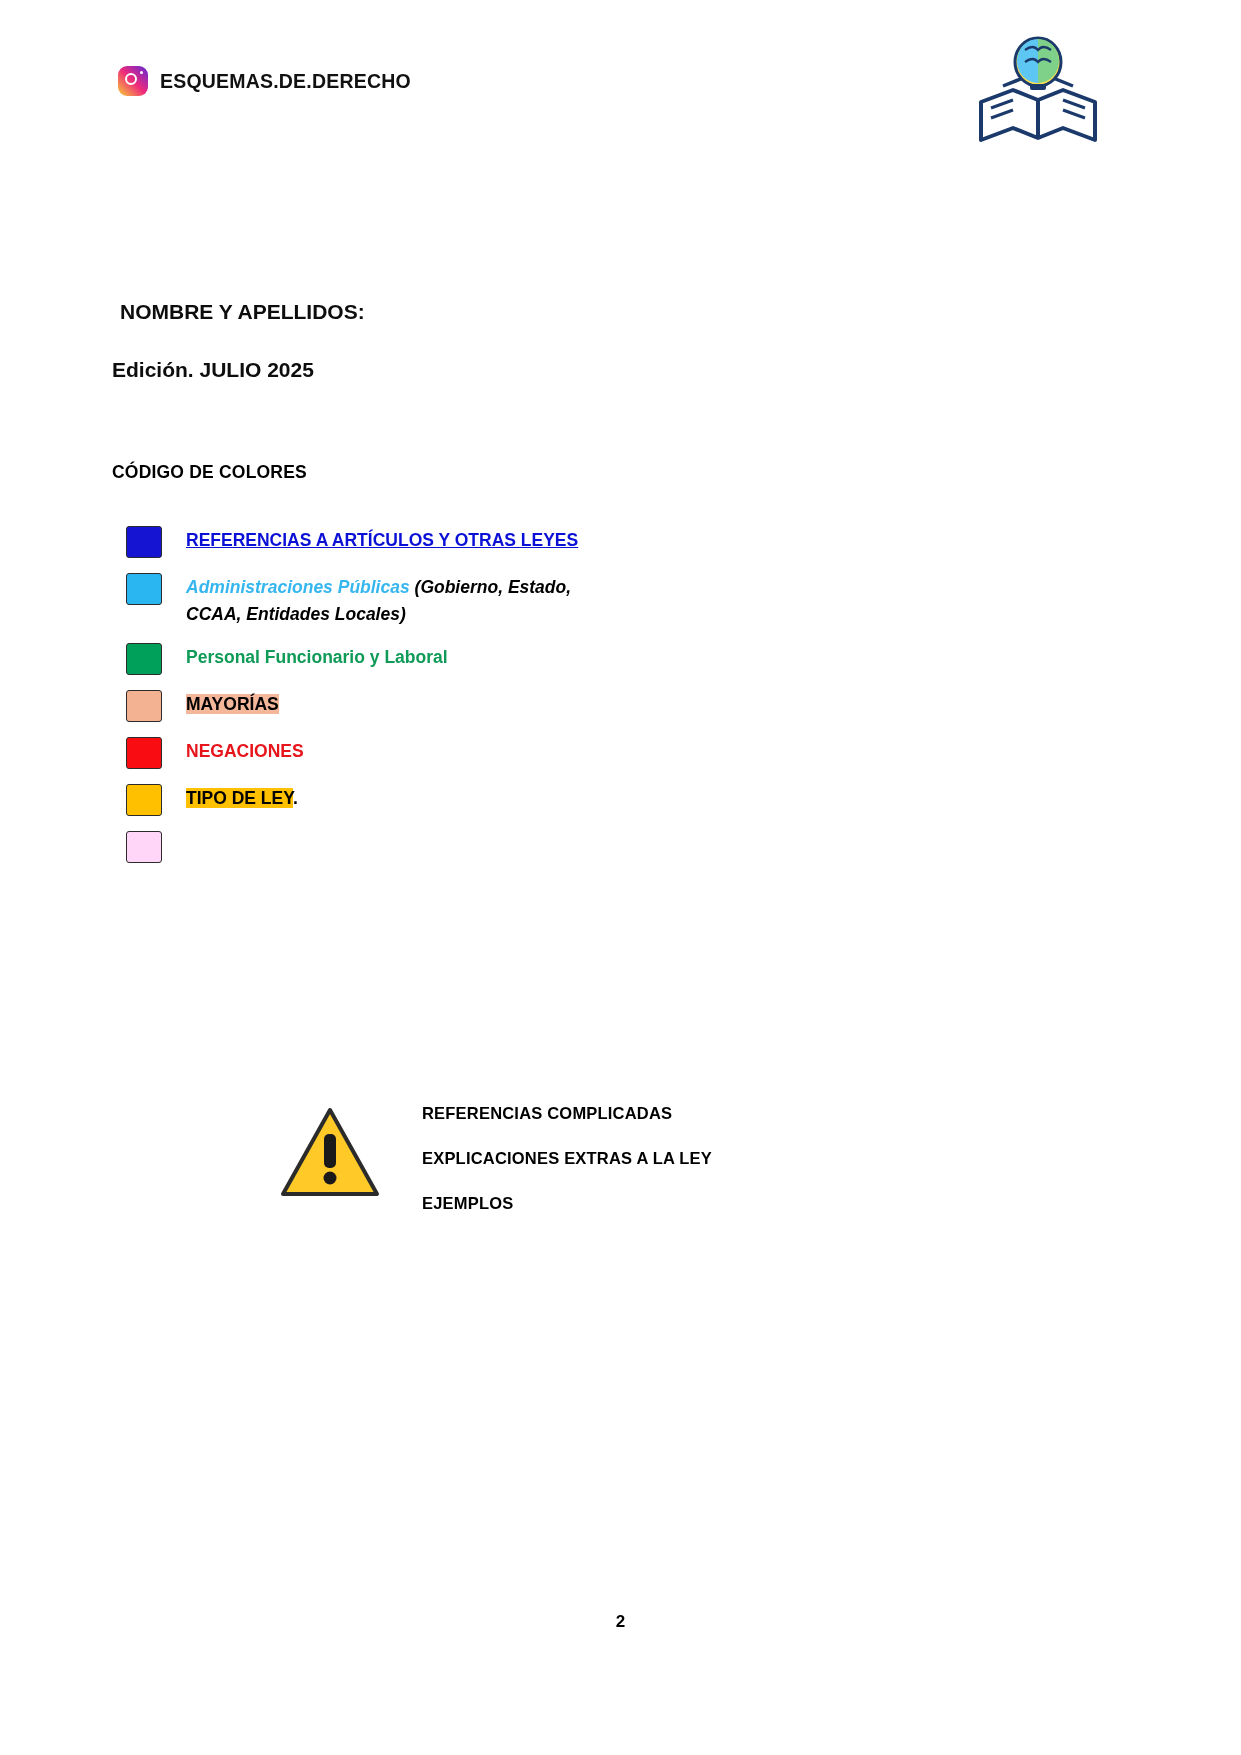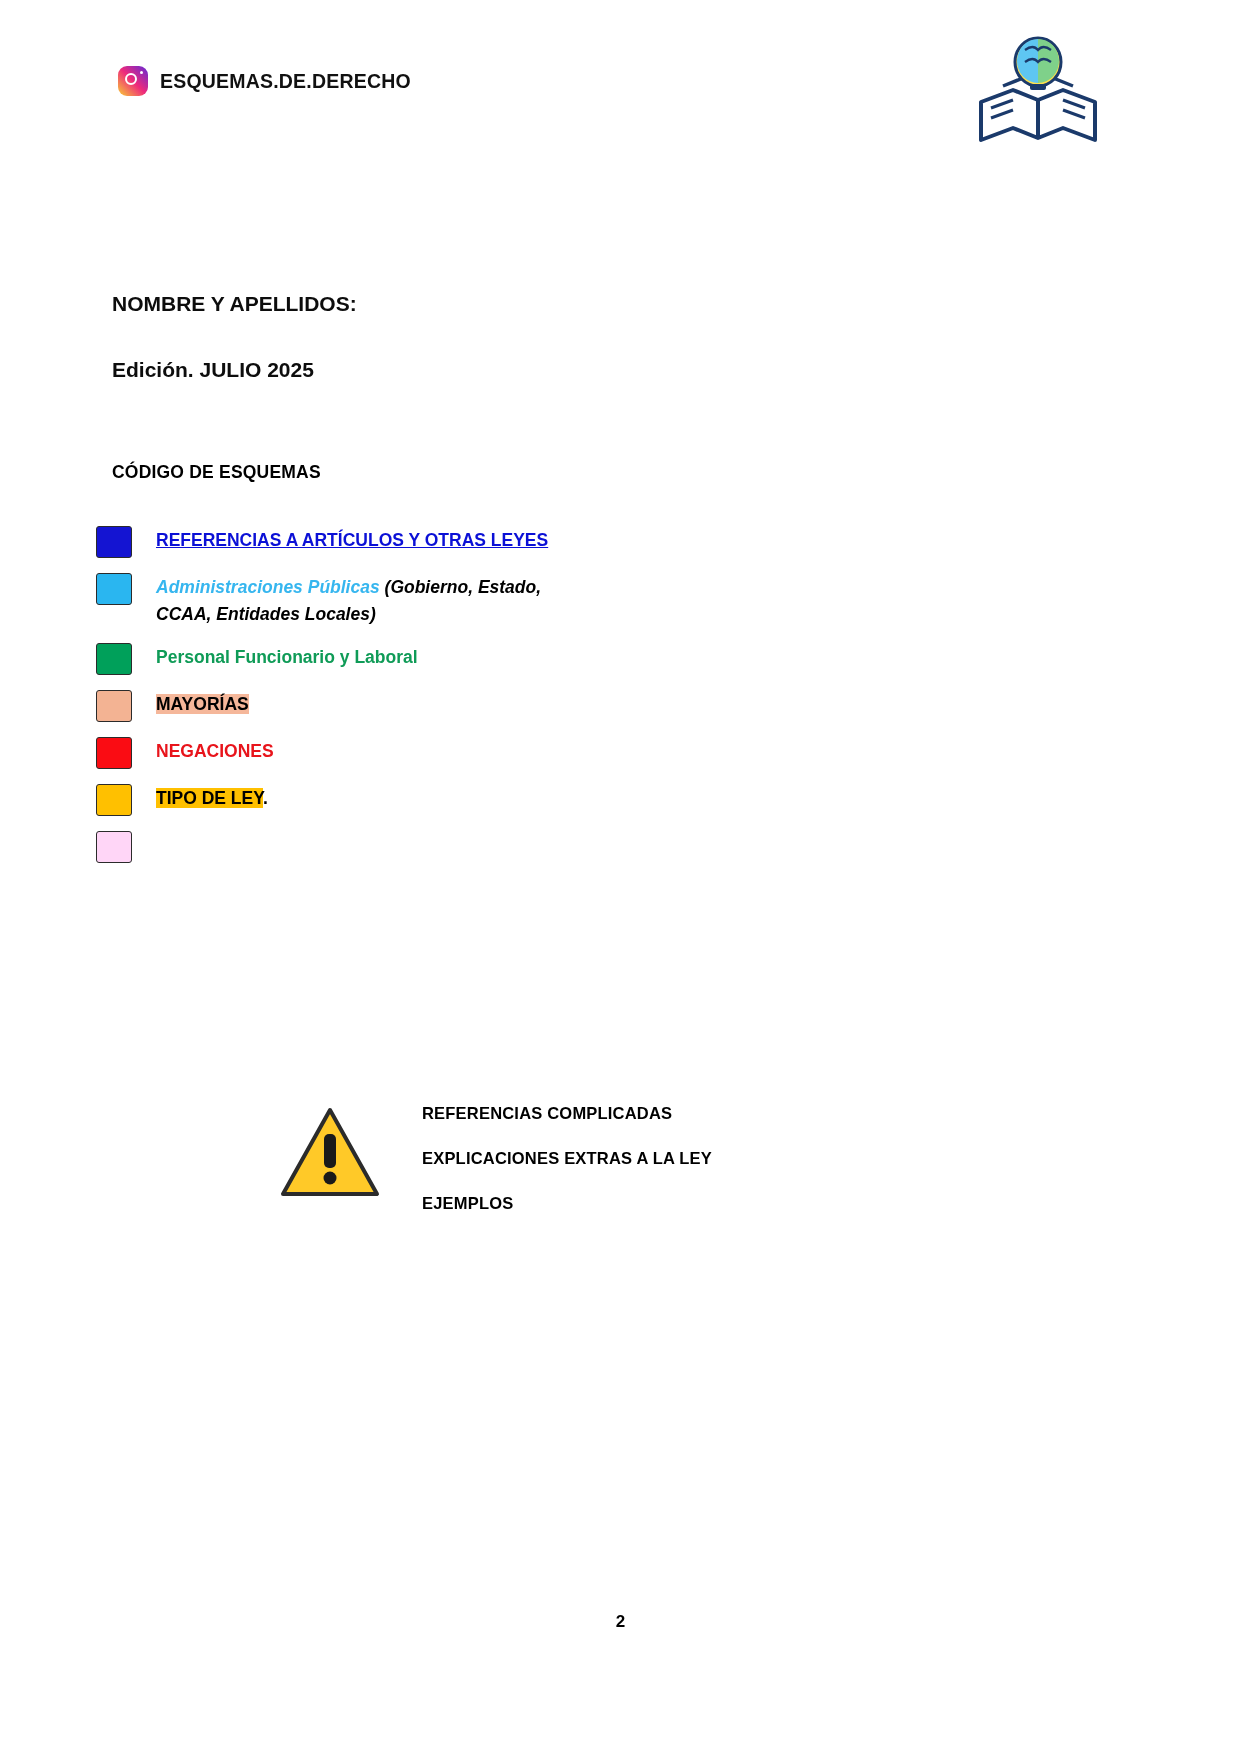--- a/index.html
+++ b/index.html
@@ -81,36 +81,36 @@
 
   
   .title-line {
     position: absolute;
     left: 112px;
     font-weight: bold;
     font-size: 21px;
     color: #0d0d0d;
     white-space: nowrap;
   }
-  #name-line { top: 292px; }
+  #name-line { top: 300px; margin-left: 8px; }
   #edition-line { top: 358px; }
 
   .section-heading {
     position: absolute;
     left: 112px;
     top: 462px;
     font-weight: bold;
     font-size: 17.5px;
     letter-spacing: 0.2px;
   }
 
   
   .legend {
     position: absolute;
-    left: 96px;
+    left: 126px;
     top: 525px;
     width: 700px;
   }
   .legend-row {
     display: flex;
     align-items: flex-start;
     margin-bottom: 14px;
   }
   .swatch {
     width: 34px;
@@ -207,21 +207,21 @@
         <path d="M52 14 q8 -6 13 0 q5 -6 13 0" fill="none" stroke="#1b3a6b" stroke-width="2.2"></path>
         <path d="M52 26 q8 -6 13 0 q5 -6 13 0" fill="none" stroke="#1b3a6b" stroke-width="2.2"></path>
         <rect x="57" y="48" width="16" height="6" rx="2" fill="#1b3a6b"></rect>
       </svg>
     </div>
   </div>
 
   <div class="title-line" id="name-line">NOMBRE Y APELLIDOS:</div>
   <div class="title-line" id="edition-line">Edición. JULIO 2025</div>
 
-  <div class="section-heading">CÓDIGO DE ESQUEMAS</div>
+  <div class="section-heading">CÓDIGO DE COLORES</div>
 
   <div class="legend">
 
     <div class="legend-row">
       <span class="swatch" style="background:#1414d2;"></span>
       <span class="legend-text">
         <span class="t-blue">REFERENCIAS A ARTÍCULOS Y OTRAS LEYES</span>
       </span>
     </div>
 

